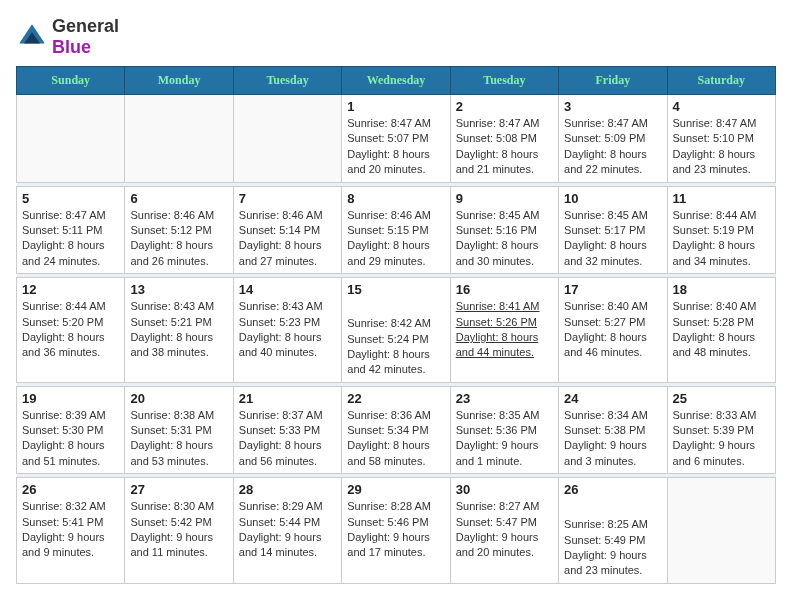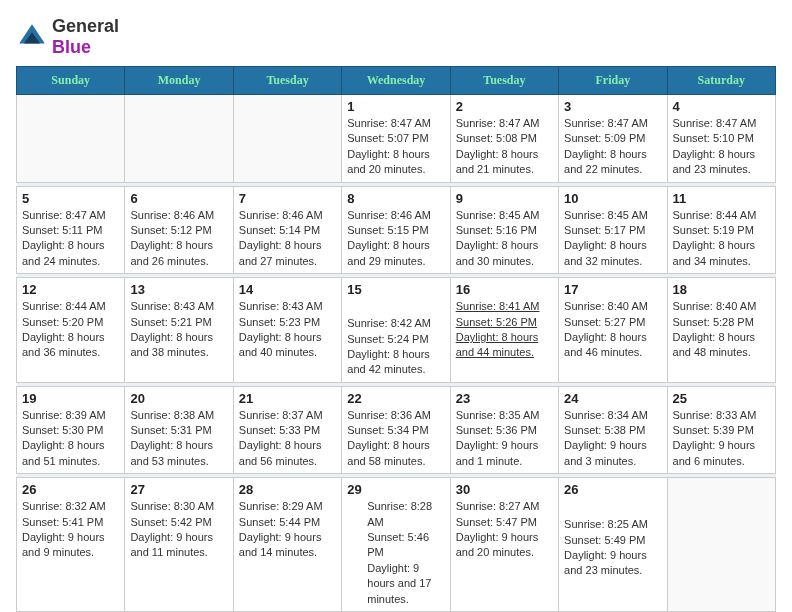--- a/index.html
+++ b/index.html
@@ -331,21 +331,21 @@
 Daylight: 9 hours and 11 minutes.</div>
         </td>
         <td>
           <span class="day-number">28</span>
           <div class="day-info" style="white-space: pre-line;">Sunrise: 8:29 AM
 Sunset: 5:44 PM
 Daylight: 9 hours and 14 minutes.</div>
         </td>
         <td>
           <span class="day-number">29</span>
-          <div class="day-info" style="white-space: pre-line; margin-left: 20px;">Sunrise: 8:28 AM
+          <div class="day-info" style="white-space: pre-line;">Sunrise: 8:28 AM
 Sunset: 5:46 PM
 Daylight: 9 hours and 17 minutes.</div>
         </td>
         <td>
           <span class="day-number">30</span>
           <div class="day-info" style="white-space: pre-line;">Sunrise: 8:27 AM
 Sunset: 5:47 PM
 Daylight: 9 hours and 20 minutes.</div>
         </td>
         <td>

